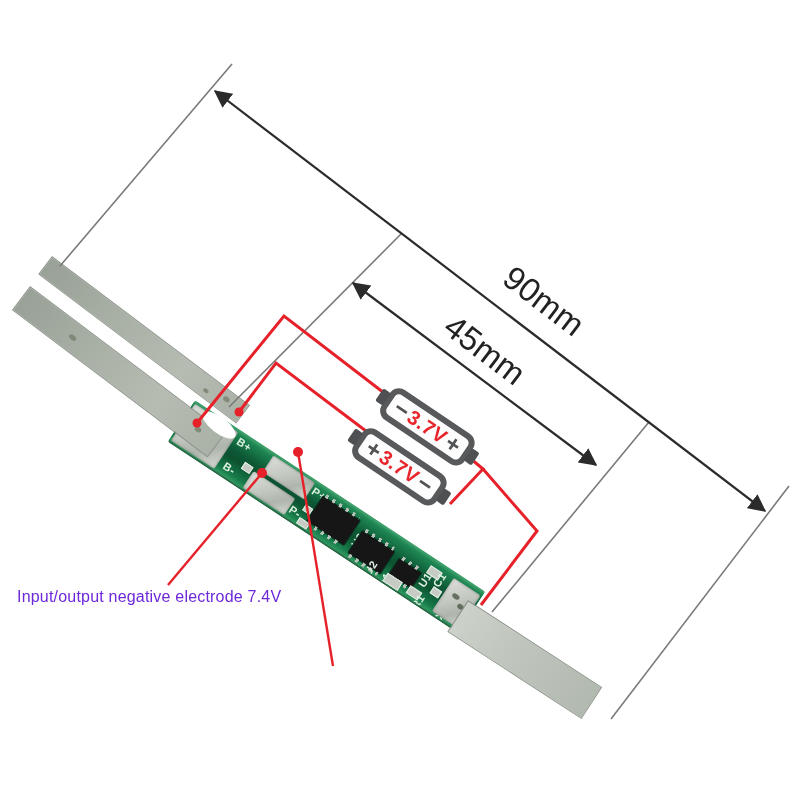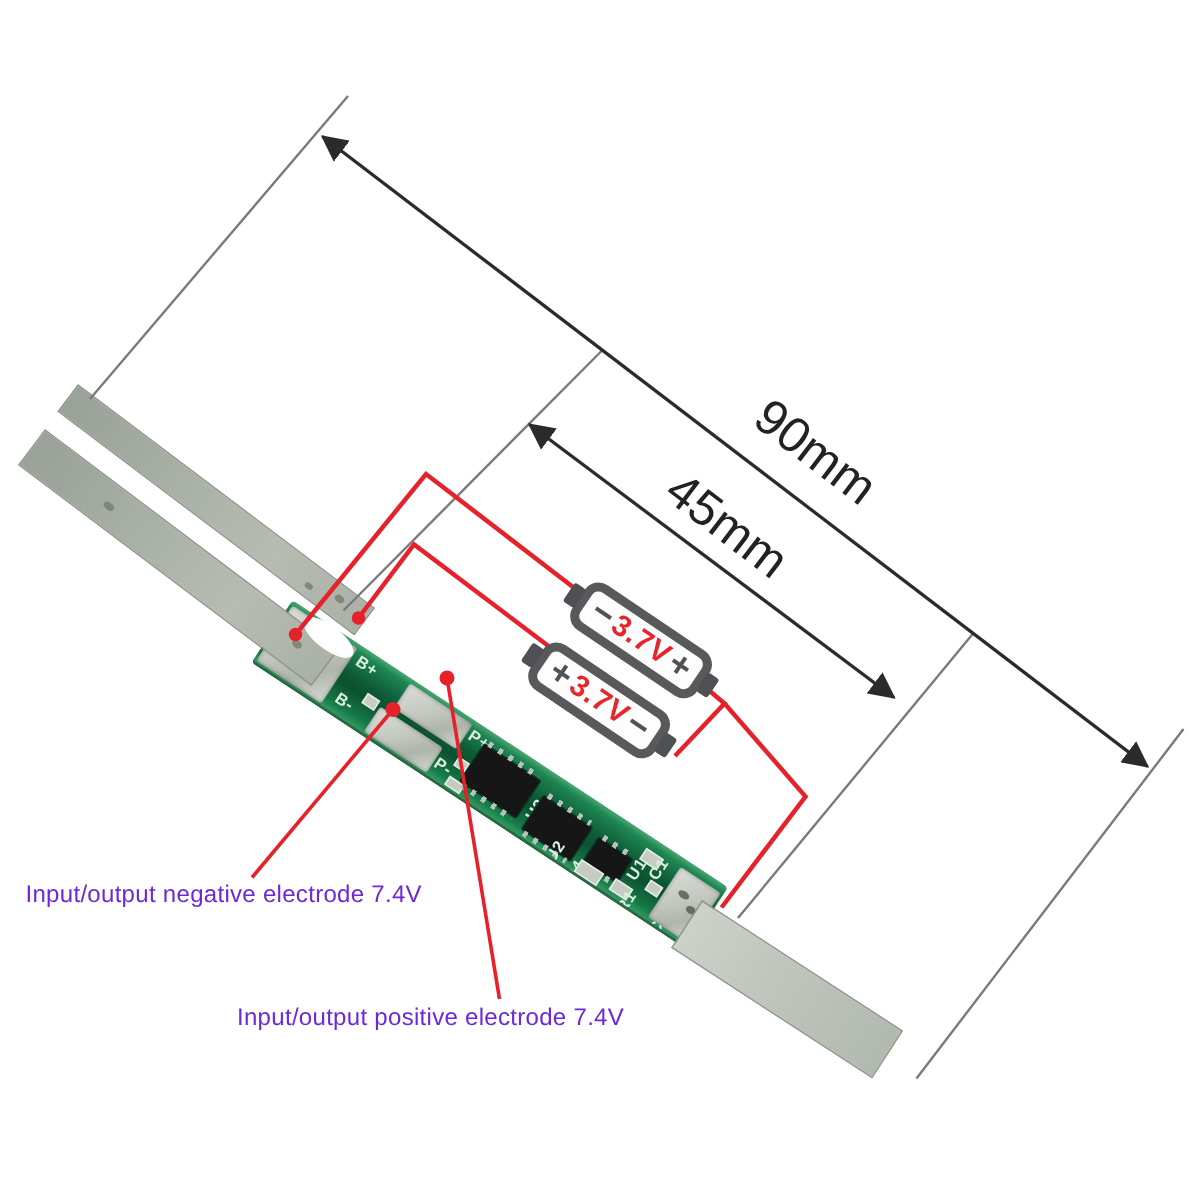--- a/index.html
+++ b/index.html
@@ -145,15 +145,14 @@
   </div>
   <div class="battery bat2">
     <div class="nub l"></div>
     <span class="sign">+</span>
     <span class="volt">3.7V</span>
     <span class="sign">−</span>
     <div class="nub r"></div>
   </div>
 
   <div class="note note-neg">Input/output negative electrode 7.4V</div>
-  <div class="note note-pos">Input/output positive electrode 7.4V</div>
 
 </div>
 
 </body></html>

